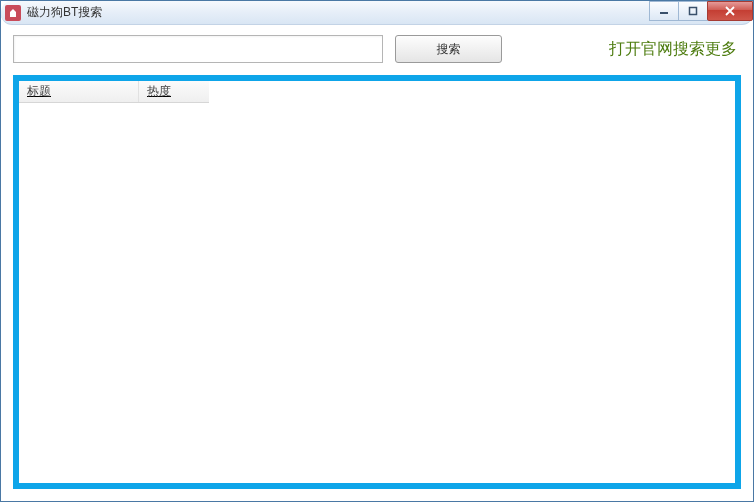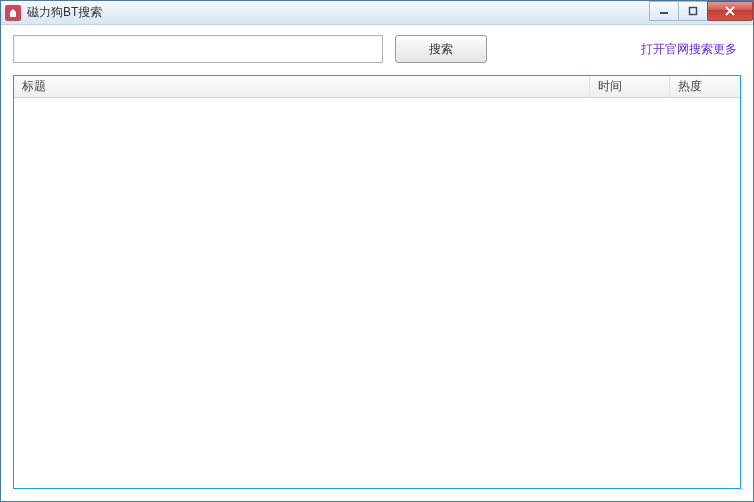--- a/index.html
+++ b/index.html
@@ -23,20 +23,21 @@
     box-shadow: 0 0 0 1px rgba(0,0,0,0.1);
   }
   .titlebar {
     height: 24px;
     background: linear-gradient(to bottom, #f6f9fd 0%, #e6eef8 50%, #d9e6f4 100%);
     border-bottom: 1px solid #c3d3e6;
     display: flex;
     align-items: center;
     padding: 0 4px;
     position: relative;
+    border-radius: 11px;
   }
   .titlebar .app-icon {
     width: 16px;
     height: 16px;
     background: #c94b5a;
     border-radius: 2px;
     margin-right: 6px;
     display: flex;
     align-items: center;
     justify-content: center;
@@ -92,45 +93,46 @@
     flex: 0 0 370px;
     height: 28px;
     border: 1px solid #b5b5b5;
     background: #fff;
     padding: 2px 6px;
     font-size: 12px;
     outline: none;
     box-shadow: inset 1px 1px 2px rgba(0,0,0,0.05);
   }
   .search-btn {
-    width: 92px;
+    width: 107px;
     height: 28px;
     border: 1px solid #9a9a9a;
     border-radius: 3px;
     background: linear-gradient(to bottom, #fdfdfd, #e5e5e5);
     font-size: 12px;
     color: #333;
     cursor: default;
   }
   .spacer { flex: 1; }
   .link-more {
-    color: #6d28d9;
-    font-size: 12px;
+    color: #4d7c0f;
+    font-size: 16px;
     cursor: pointer;
     white-space: nowrap;
     margin-right: 4px;
   }
 
   .table-wrap {
     flex: 1;
-    border: 1px solid #0ea5e9;
-    background: #fff;
-    display: flex;
-    flex-direction: column;
+    border: 6px solid #0ea5e9;
+    background: #fff;
+    display: flex;
+    flex-direction: row;
     overflow: hidden;
+    text-decoration: underline;
   }
   .thead {
     display: flex;
     background: linear-gradient(to bottom, #fbfbfb, #efefef);
     border-bottom: 1px solid #d6d6d6;
     height: 22px;
     align-items: stretch;
   }
   .th {
     border-right: 1px solid #e1e1e1;
@@ -189,20 +191,19 @@
     <div class="search-row">
       <input class="search-input" type="text" value="" style="">
       <button class="search-btn">搜索</button>
       <div class="spacer"></div>
       <span class="link-more">打开官网搜索更多</span>
     </div>
 
     <div class="table-wrap">
       <div class="thead">
         <div class="th col-title">标题</div>
-        <div class="th col-time">时间</div>
         <div class="th col-heat">热度</div>
       </div>
       <div class="tbody"></div>
     </div>
 
   </div>
 </div>
 
 </body></html>

